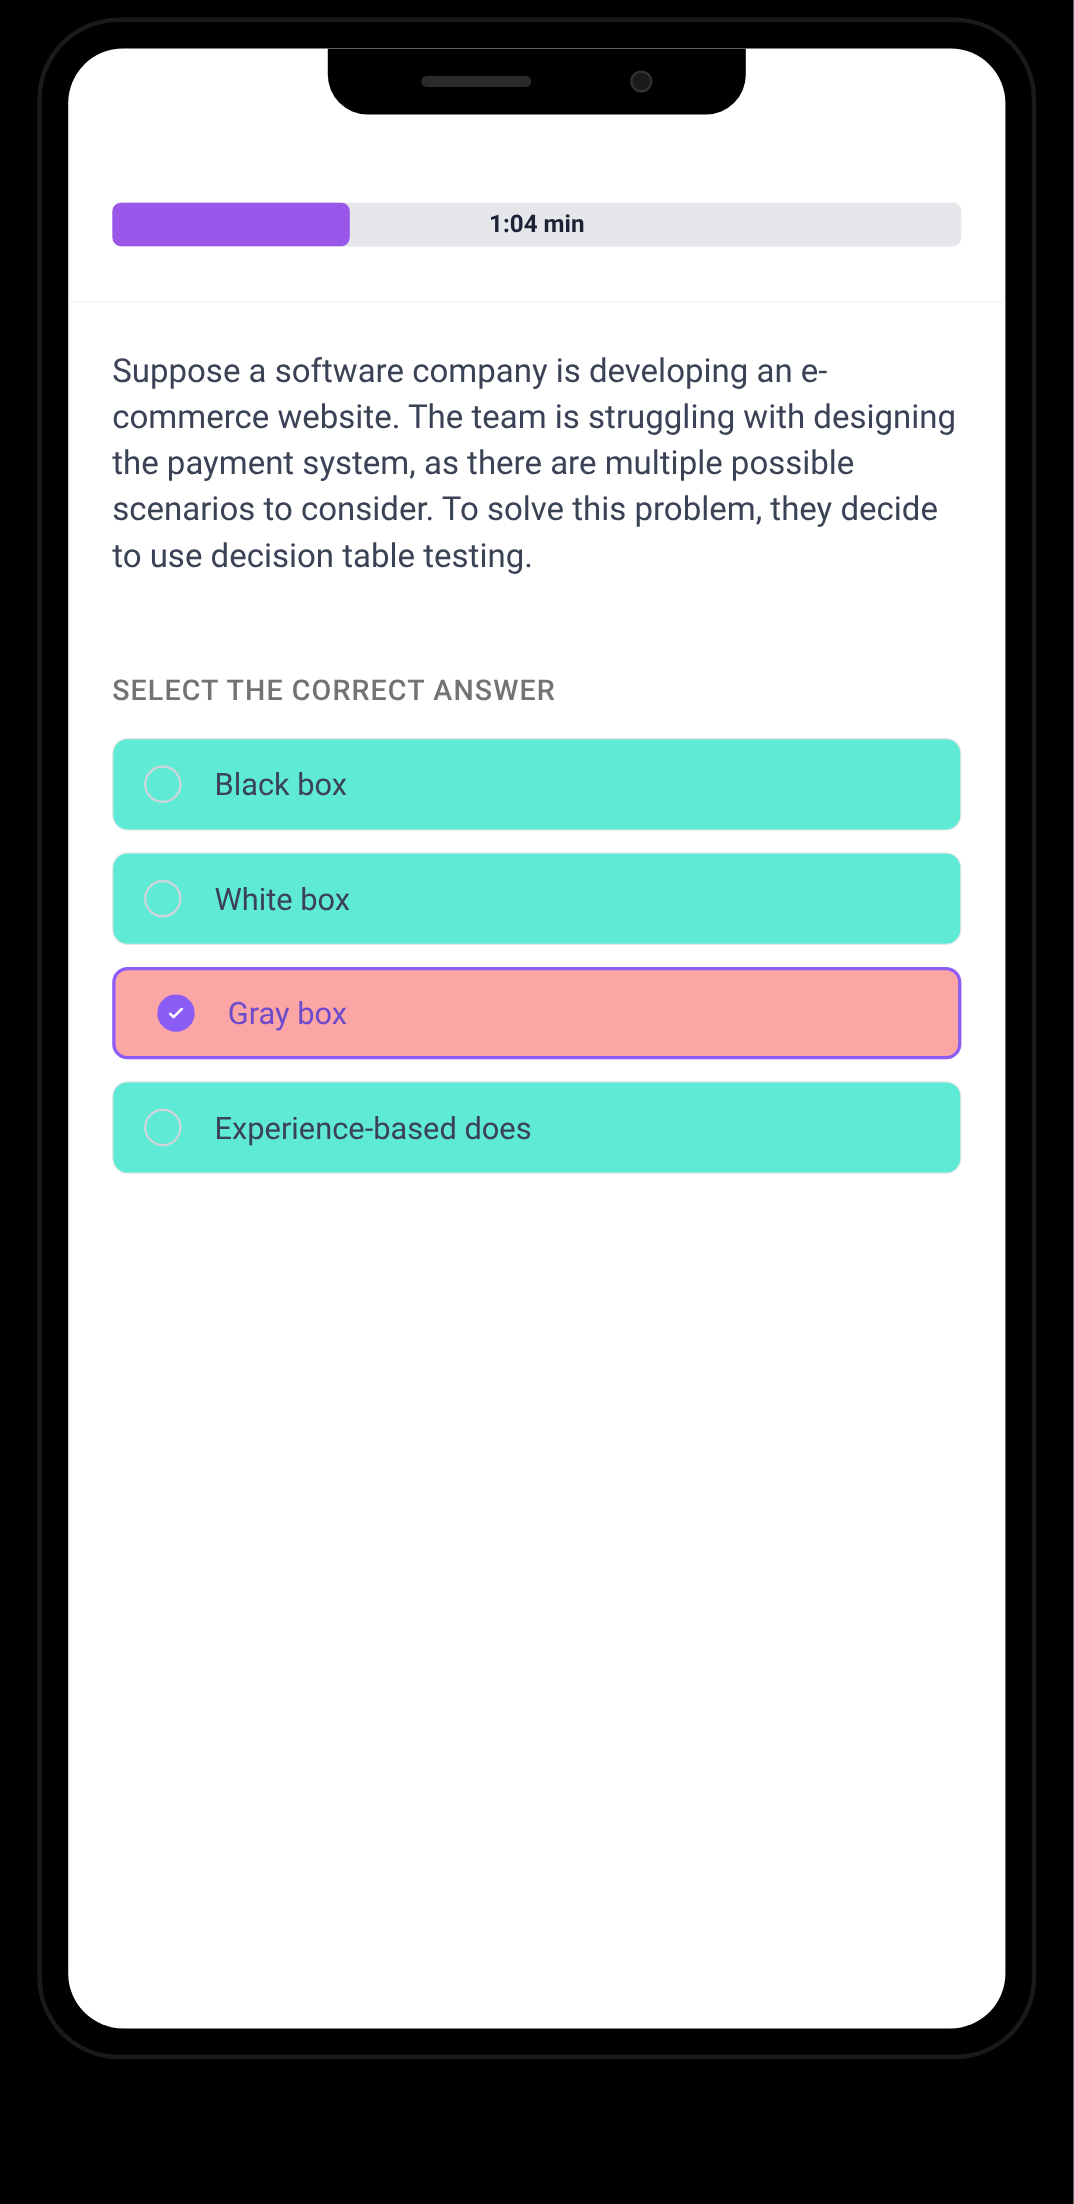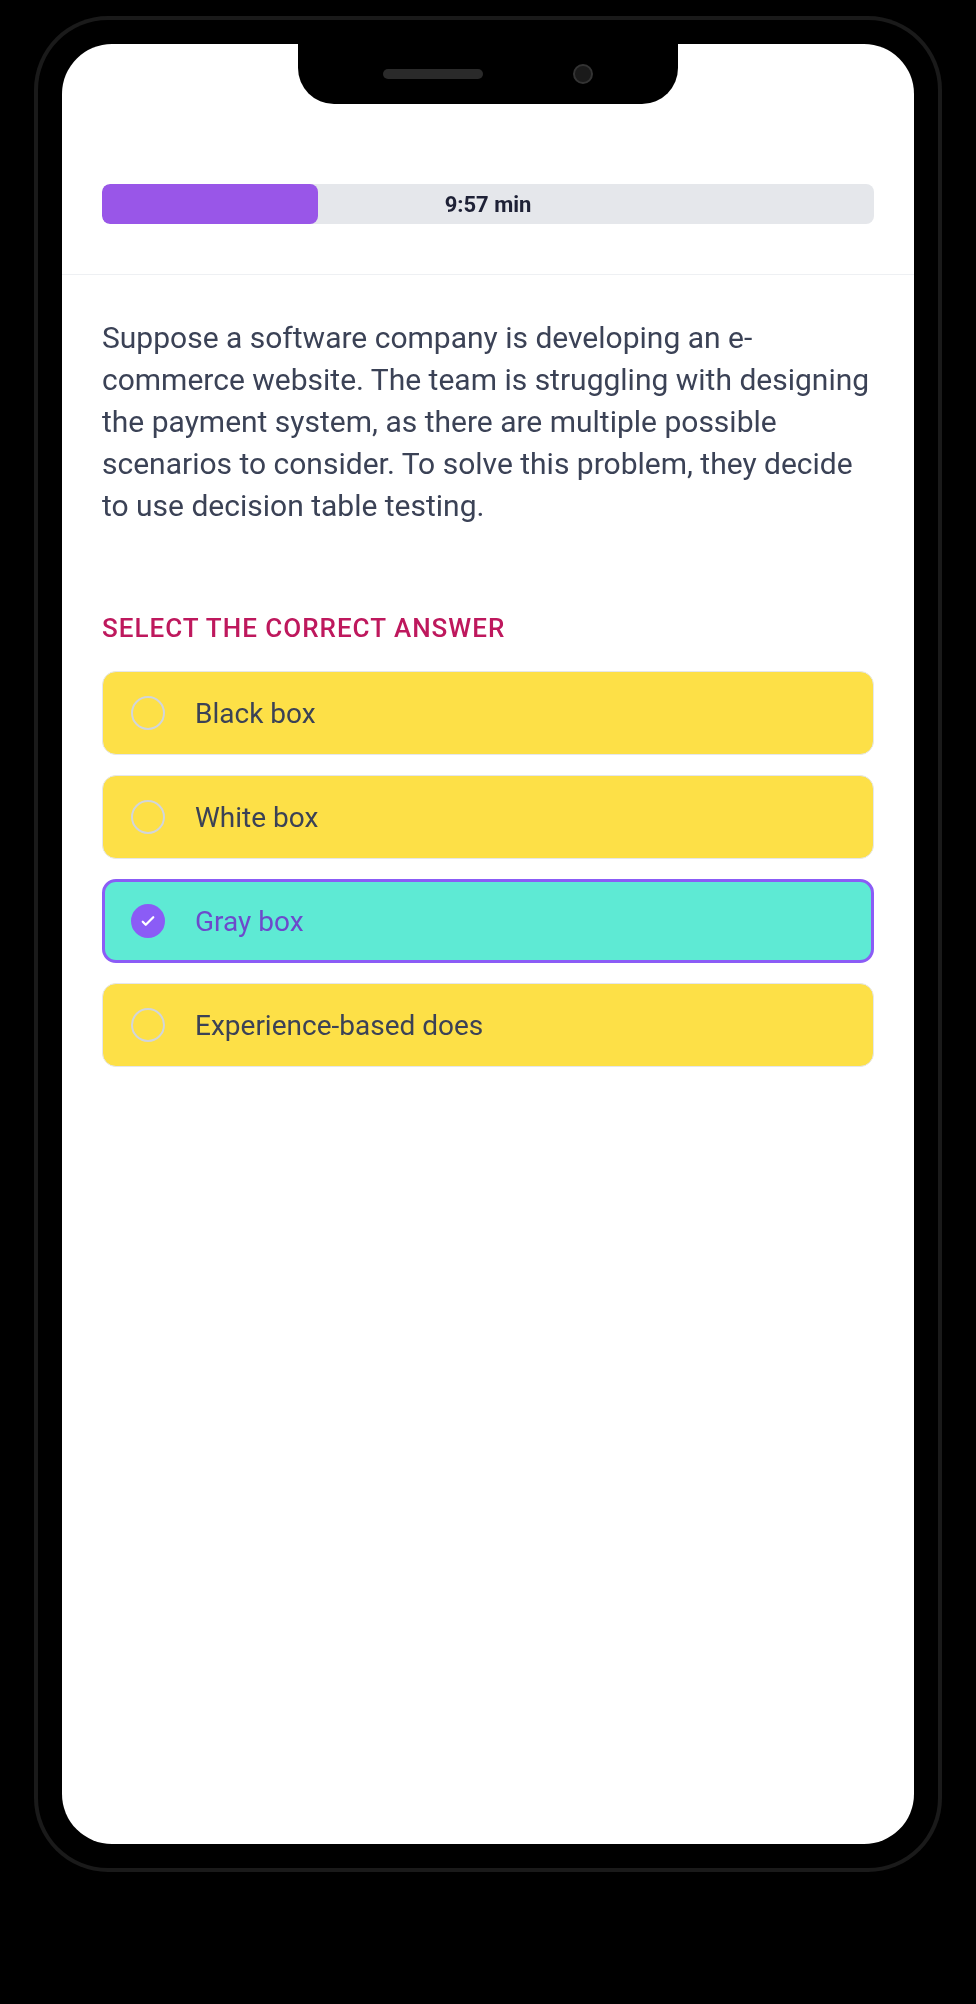--- a/index.html
+++ b/index.html
@@ -109,43 +109,43 @@
       margin-top: 28px;
     }
     .question-text strong {
       font-weight: 700;
       color: #333a4d;
     }
     .instruction {
       margin-top: 86px;
       font-size: 26px;
       letter-spacing: 1px;
-      color: #be185d;
+      color: #737373;
       font-weight: 500;
     }
     .options {
       margin-top: 28px;
       display: flex;
       flex-direction: column;
       gap: 20px;
     }
     .option {
       display: flex;
       align-items: center;
       gap: 30px;
       padding: 24px 28px;
       border: 1px solid #e5e7eb;
       border-radius: 14px;
       cursor: pointer;
-      background: #fde047;
+      background: #5eead4;
     }
     .option.selected {
       border: 3px solid #8b5cf6;
-      background: #5eead4;
-      padding: 22px 26px;
+      background: #fca5a5;
+      padding: 22px 38px;
     }
     .radio {
       width: 34px;
       height: 34px;
       border-radius: 50%;
       border: 2px solid #d1d5db;
       flex-shrink: 0;
       display: flex;
       align-items: center;
       justify-content: center;
@@ -194,21 +194,21 @@
 <div class="phone-frame">
   <div class="phone-screen">
     <div class="notch">
       <div class="notch-speaker"></div>
       <div class="notch-camera"></div>
     </div>
     <div class="content">
 
       <div class="progress-container">
         <div class="progress-fill"></div>
-        <span class="progress-text">9:57 min</span>
+        <span class="progress-text">1:04 min</span>
       </div>
 
       <hr class="divider">
 
       <div class="question-block">
         <p class="question-text">Suppose a software company is developing an e-commerce website. The team is struggling with designing the payment system, as there are multiple possible scenarios to consider. To solve this problem, they decide to use decision table testing.</p>
       </div>
 
       <div class="instruction">SELECT THE CORRECT ANSWER</div>
 

